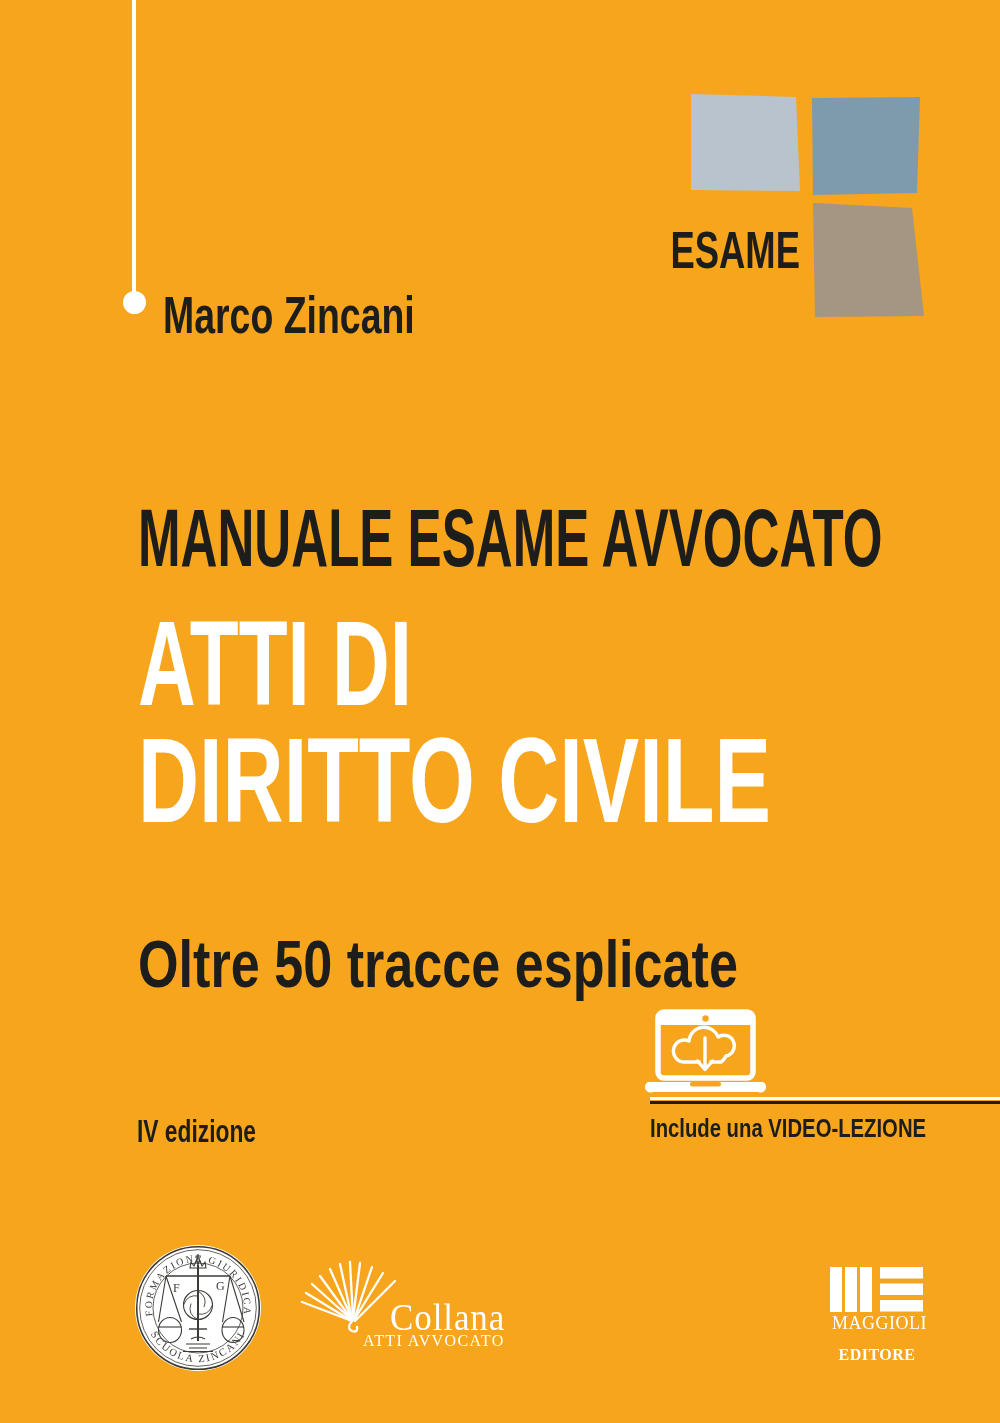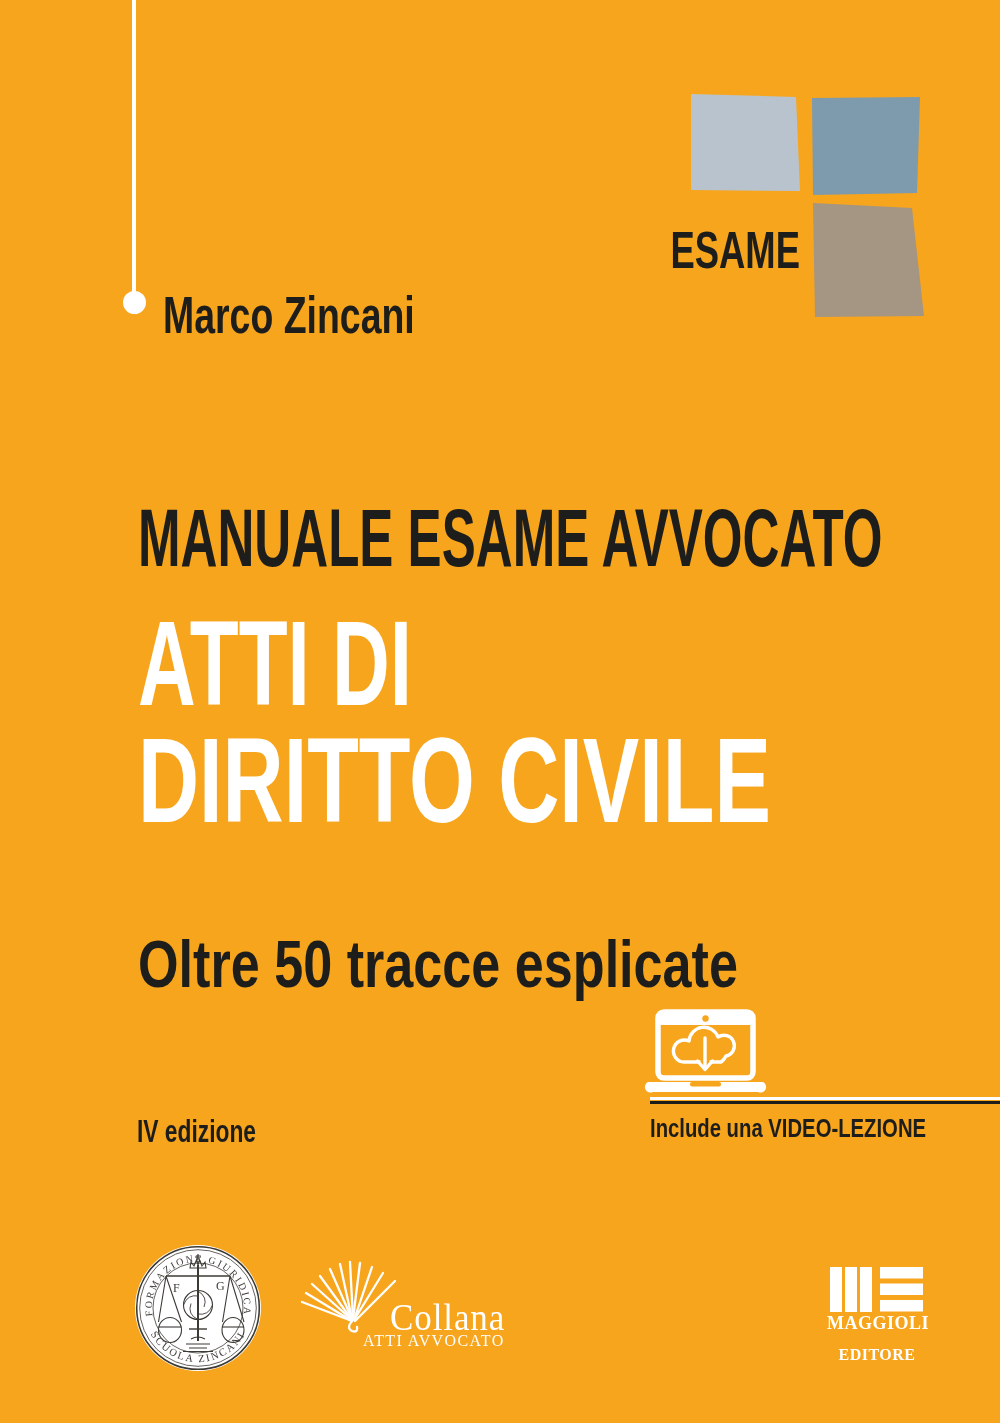--- a/index.html
+++ b/index.html
@@ -145,16 +145,16 @@
   <svg class="abs" style="left:830px;top:1266px;" width="94" height="47" viewBox="0 0 94 47">
     <g fill="#FFFFFF">
       <rect x="0" y="1" width="12" height="45"></rect>
       <rect x="15" y="1" width="12" height="45"></rect>
       <rect x="30" y="1" width="12" height="45"></rect>
       <rect x="50" y="1" width="43" height="11.5"></rect>
       <rect x="50" y="17.5" width="43" height="11.5"></rect>
       <rect x="50" y="34" width="43" height="11.5"></rect>
     </g>
   </svg>
-  <div class="abs white serif" style="left:827px;top:1313px;width:100px;text-align:left;font-size:18px;font-weight:700;letter-spacing:0.5px;white-space:nowrap;">MAGGIOLI</div>
+  <div class="abs white serif" style="left:827px;top:1313px;width:100px;text-align:right;font-size:18px;font-weight:400;letter-spacing:0.5px;white-space:nowrap;">MAGGIOLI</div>
   <div class="abs white serif" style="left:827px;top:1346px;width:100px;text-align:center;font-size:16px;font-weight:700;letter-spacing:0.5px;white-space:nowrap;">EDITORE</div>
 
 </div>
 
 </body></html>

